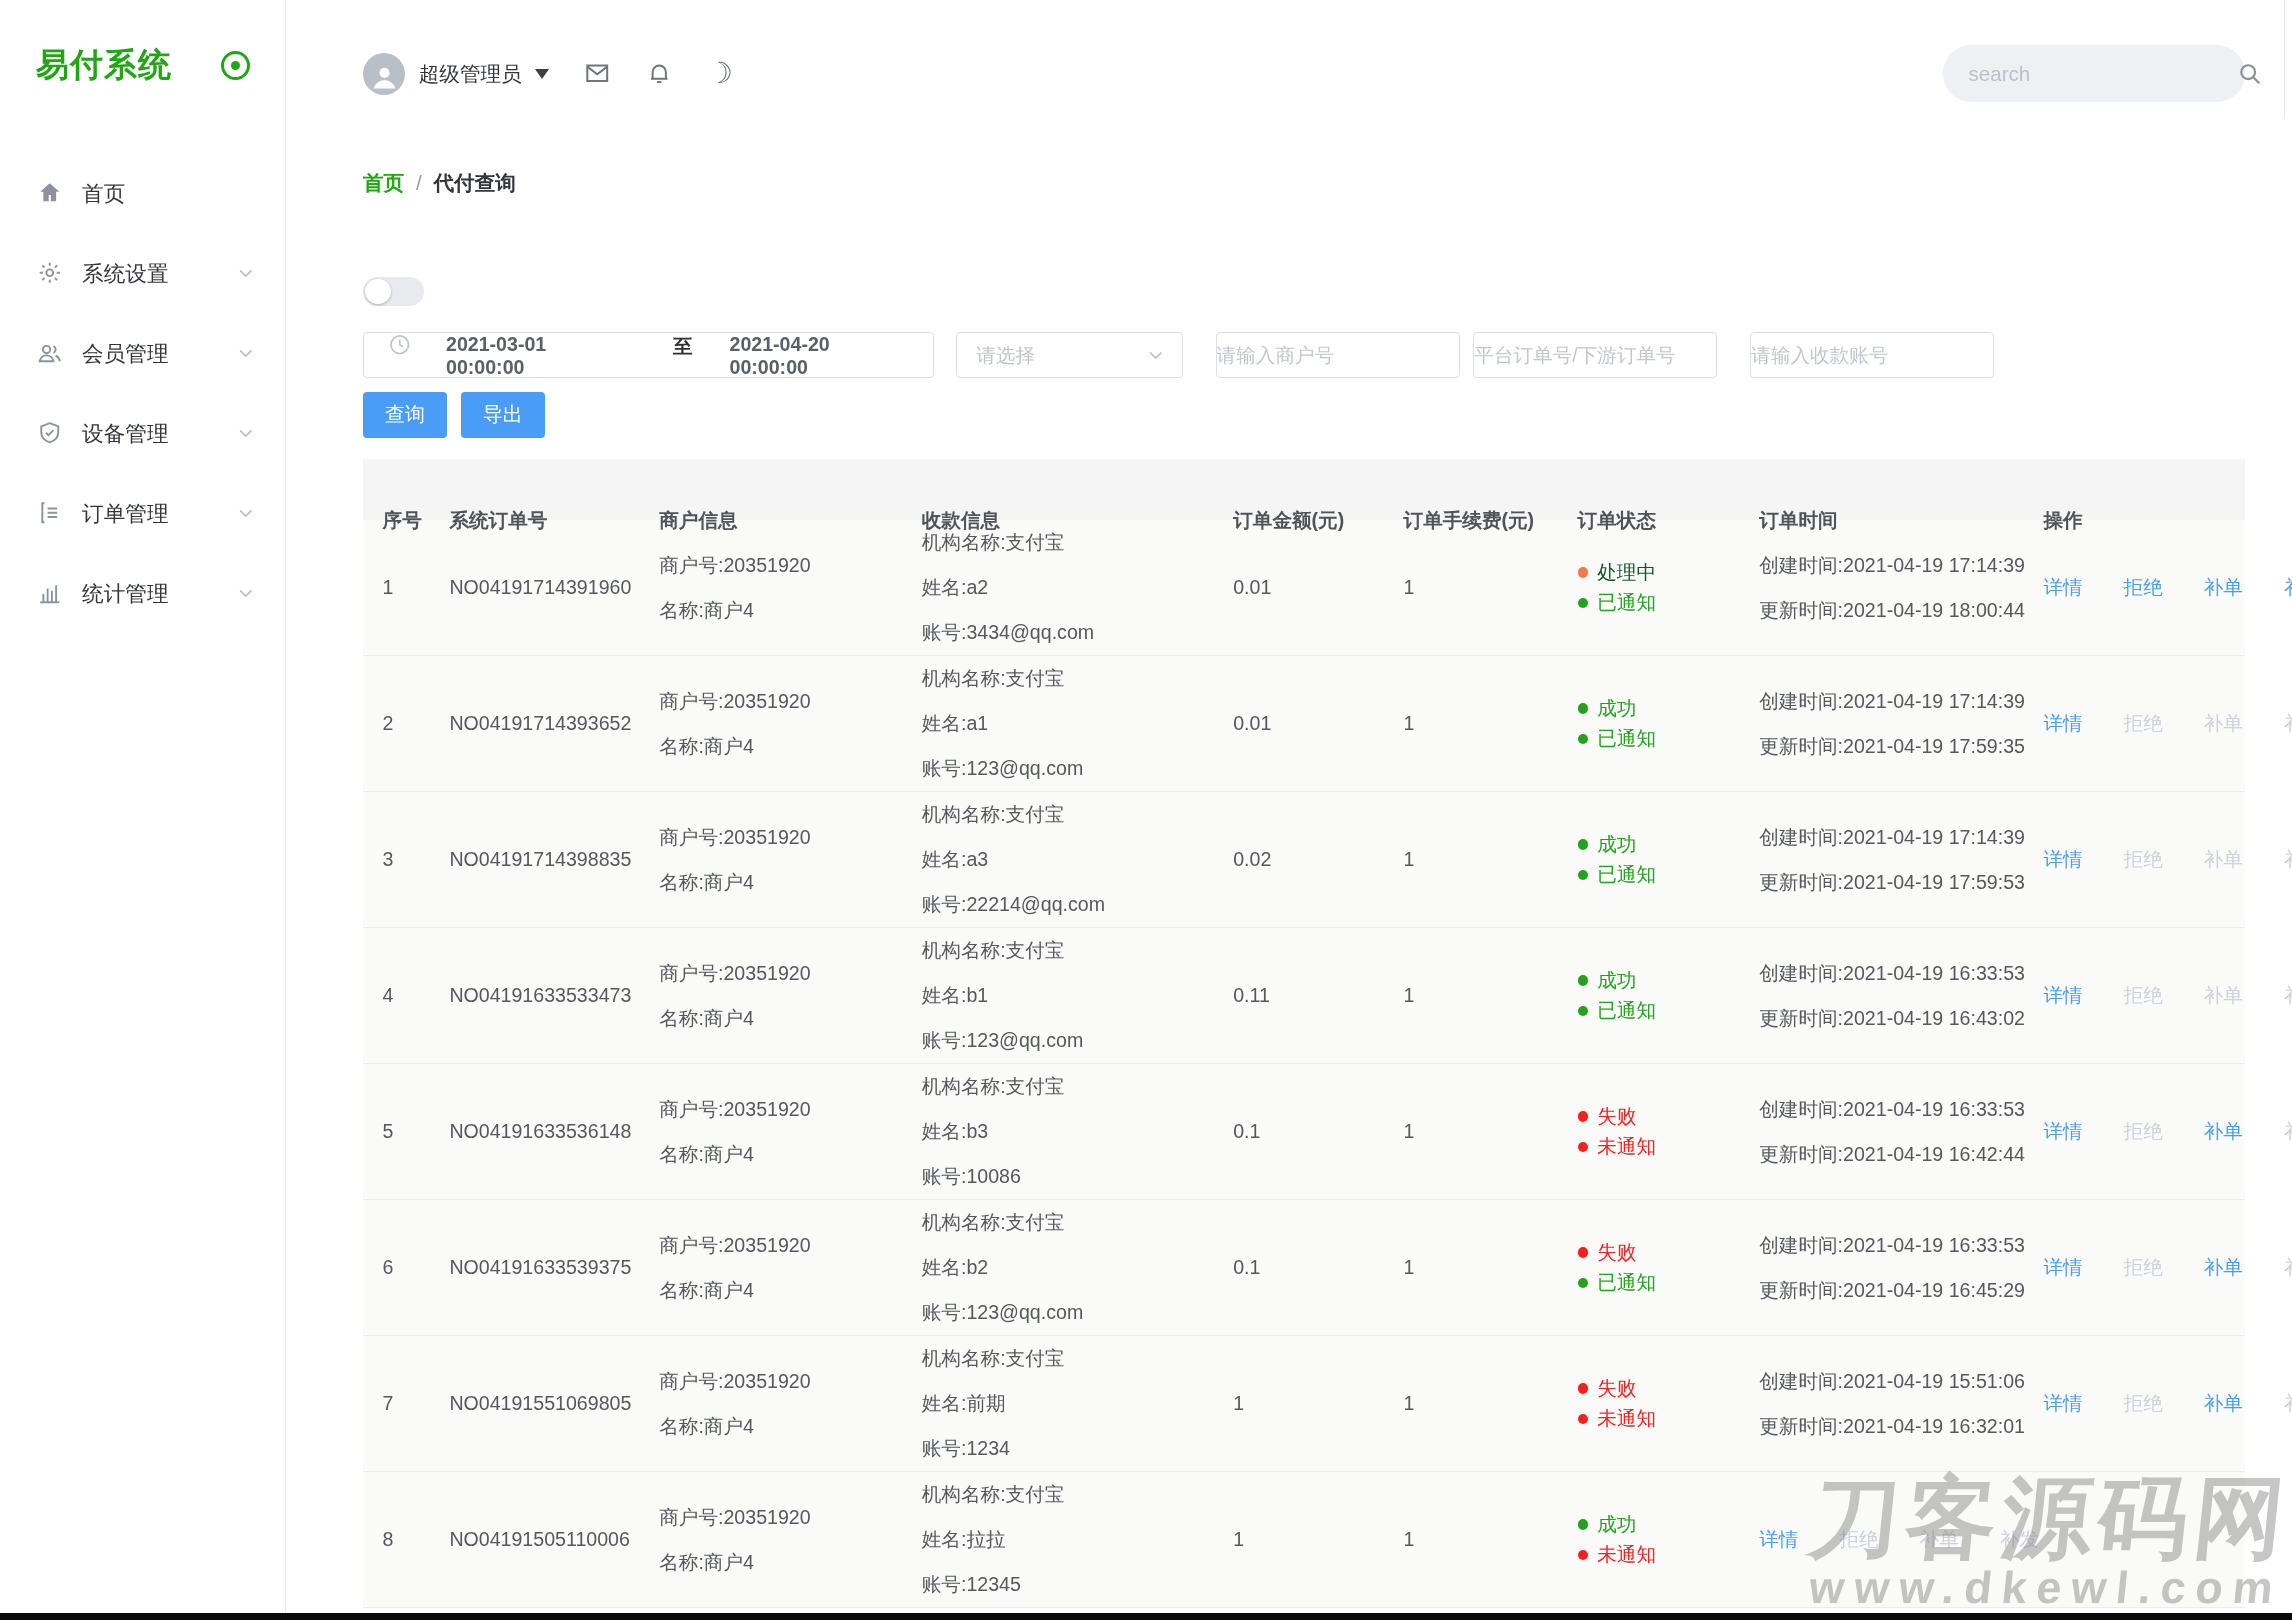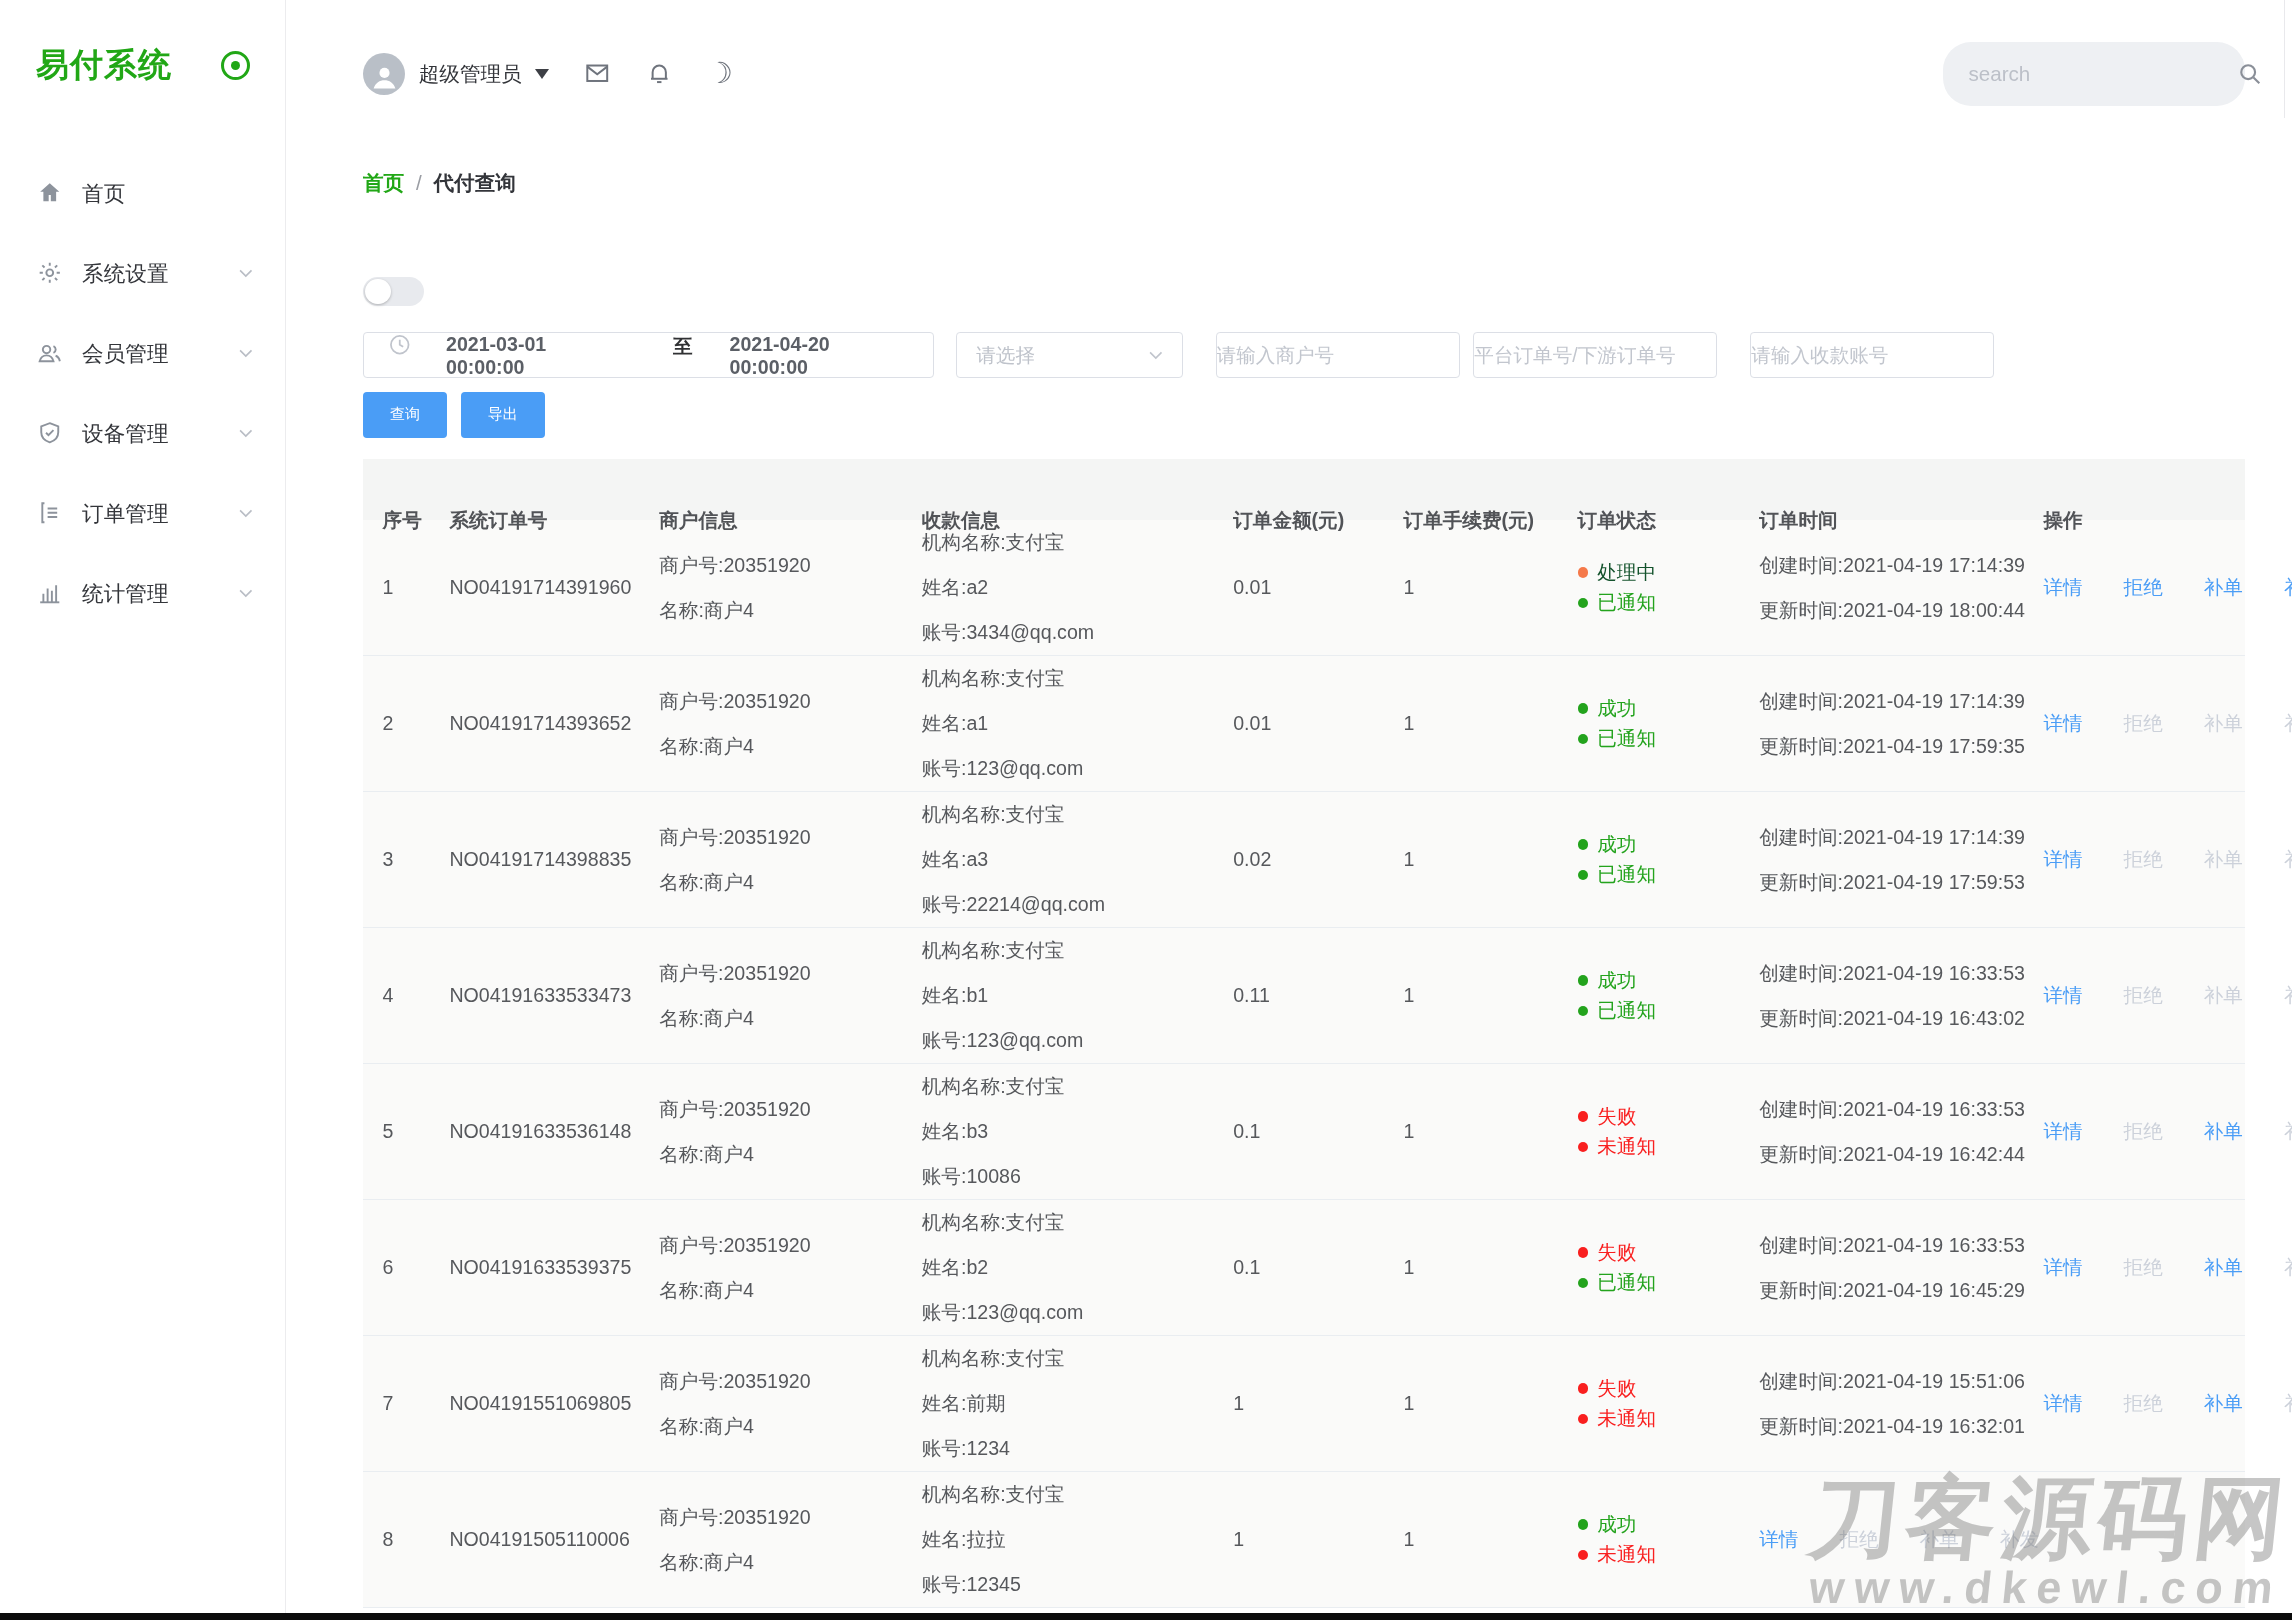--- a/index.html
+++ b/index.html
@@ -25,21 +25,21 @@
   .main{position:absolute;left:287px;top:0;right:0;height:100%;}
   .topbar{display:flex;align-items:center;height:147px;padding:0 48px 0 76px;}
   .user{display:flex;align-items:center;cursor:pointer;}
   .avatar{width:42px;height:42px;border-radius:50%;background:#b9bfc7;display:flex;align-items:center;justify-content:center;overflow:hidden;}
   .avatar svg{width:29px;height:29px;margin-top:5.9px;}
   .username{margin-left:13.7px;font-size:20.6px;color:#33353a;}
   .caret{width:0;height:0;border-left:7.8px solid transparent;border-right:7.8px solid transparent;border-top:10.8px solid #3d3f45;margin-left:13.7px;}
   .top-ico{margin-left:35px;color:#6f747d;display:flex;cursor:pointer;}
   .top-ico svg{width:26.5px;height:26.5px;}
   .moon-glyph{font-size:29px;line-height:26.5px;color:#6f747d;}
-  .search-pill{margin-left:auto;width:302px;height:64px;border-radius:28px;background:#eef0f3;display:flex;align-items:center;padding:0 19.6px 0 23.5px;}
+  .search-pill{margin-left:auto;width:302px;height:57px;border-radius:28px;background:#eef0f3;display:flex;align-items:center;padding:0 19.6px 0 23.5px;}
   .search-pill input{flex:1;border:none;outline:none;background:transparent;font-size:20.6px;color:#555;font-family:inherit;}
   .search-pill input::placeholder{color:#bcc0c8;}
   .search-pill .sico{color:#8a8f98;display:flex;cursor:pointer;}
   .search-pill .sico svg{width:25.5px;height:25.5px;}
 
   
   .content{padding:0 48px 0 76px;}
   .breadcrumb{display:flex;align-items:center;font-size:20.6px;margin-top:21.6px;}
   .bc-home{color:#21a716;font-weight:bold;cursor:pointer;}
   .bc-sep{color:#9a9da3;margin:0 11.8px;}
@@ -54,21 +54,21 @@
   .date-range .clock svg{width:23.5px;height:23.5px;}
   .date-range .zhi{color:#303133;margin:0 37px 0 43px;}
   .select{width:227px;margin-left:21.6px;display:flex;align-items:center;padding:0 15.7px 0 19.6px;color:#bfc3cb;cursor:pointer;}
   .select .chev{margin-left:auto;color:#c0c4cc;display:flex;}
   .select .chev svg{width:19.6px;height:19.6px;}
   .finput{width:244px;margin-left:33px;padding:0 0;outline:none;font-family:Liberation Sans, sans-serif;color:#555;}
   .finput::placeholder{color:#c2c6ce;}
   .finput.gap2{margin-left:13.7px;}
 
   .btn-row{display:flex;margin-top:13.7px;}
-  .btn{width:84px;height:46px;border:none;border-radius:3.9px;background:#4a9df6;color:#fff;font-size:15px;font-family:inherit;cursor:pointer;}
+  .btn{width:84px;height:46px;border:none;border-radius:3.9px;background:#4a9df6;color:#fff;font-size:20px;font-family:inherit;cursor:pointer;}
   .btn + .btn{margin-left:13.7px;}
 
   
   .table{margin-top:21.6px;width:1882px;background:#fafaf9;}
   .t-head,.t-row{display:grid;grid-template-columns:3.55% 11.15% 13.95% 16.55% 9.05% 9.25% 9.65% 15.1% auto;}
   .t-head{height:61px;background:#f4f5f4;align-items:center;}
   .t-head .th{font-size:19.6px;color:#515357;font-weight:600;padding-left:19.6px;margin-top:48px;}
   .t-row{height:136px;border-bottom:1px solid #e9edf1;align-items:center;background:#fafaf9;}
   .td{font-size:19.6px;color:#56585c;padding-left:19.6px;}
   .td .ln{line-height:45px;white-space:nowrap;}

